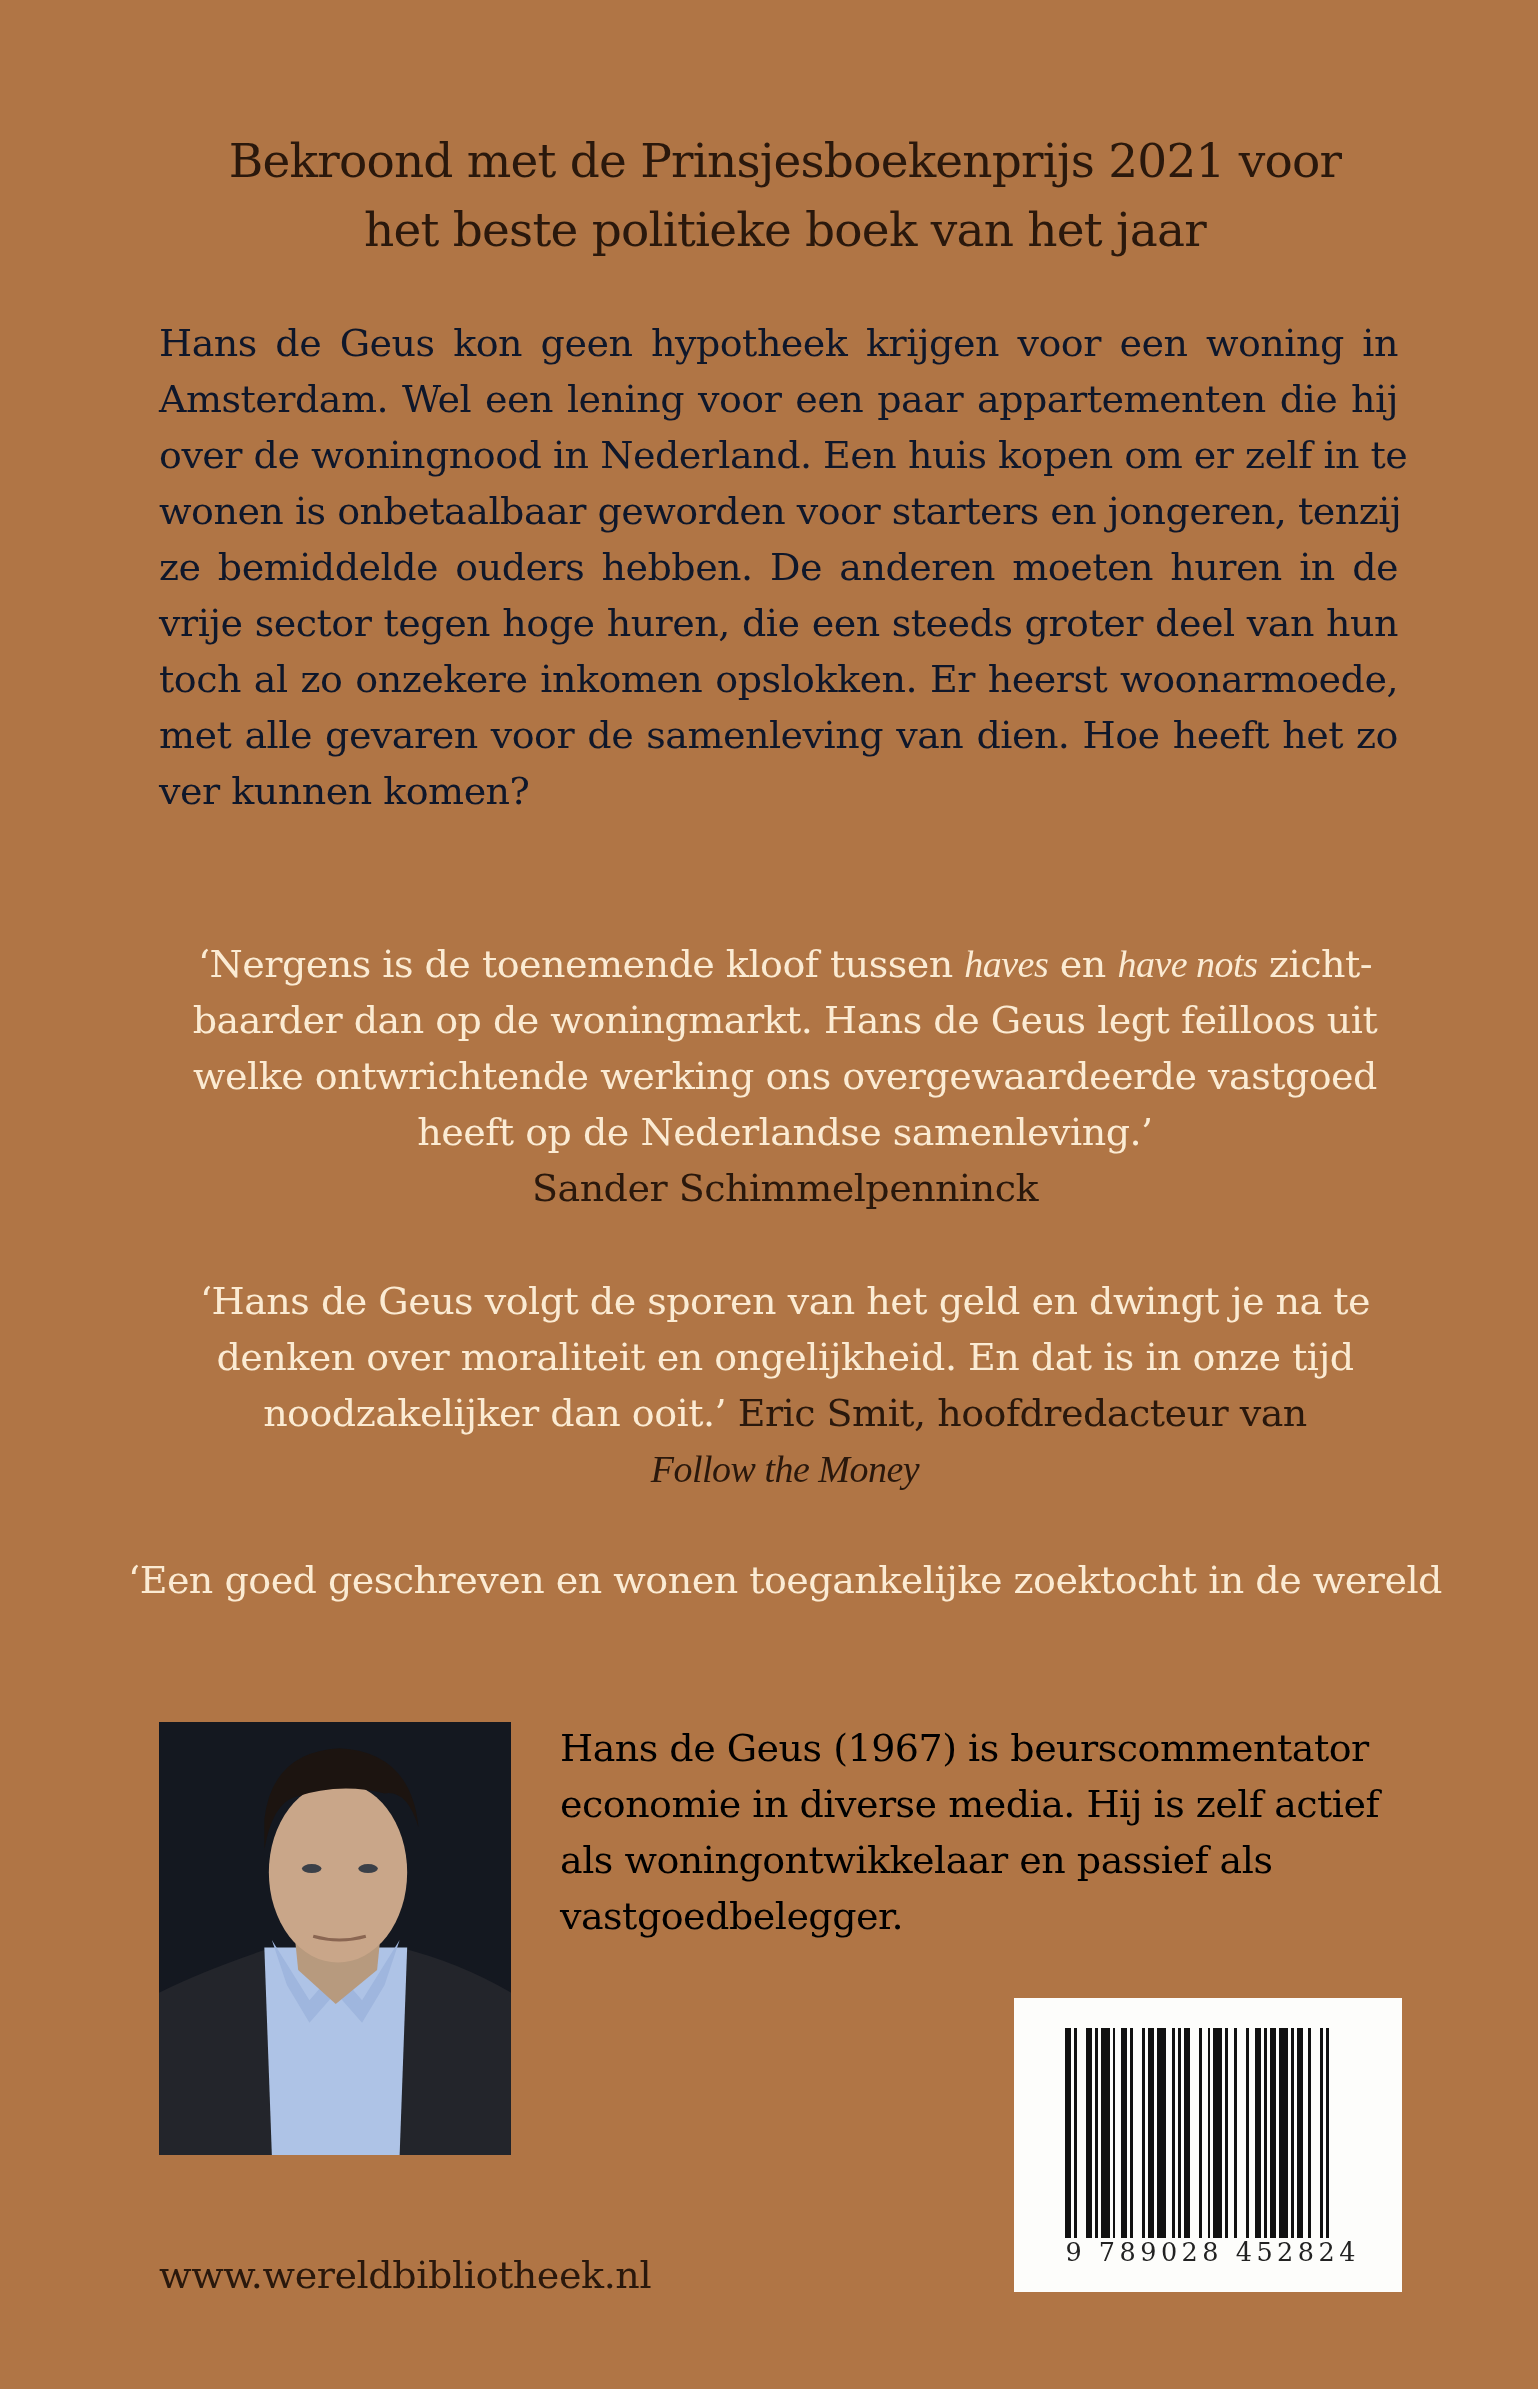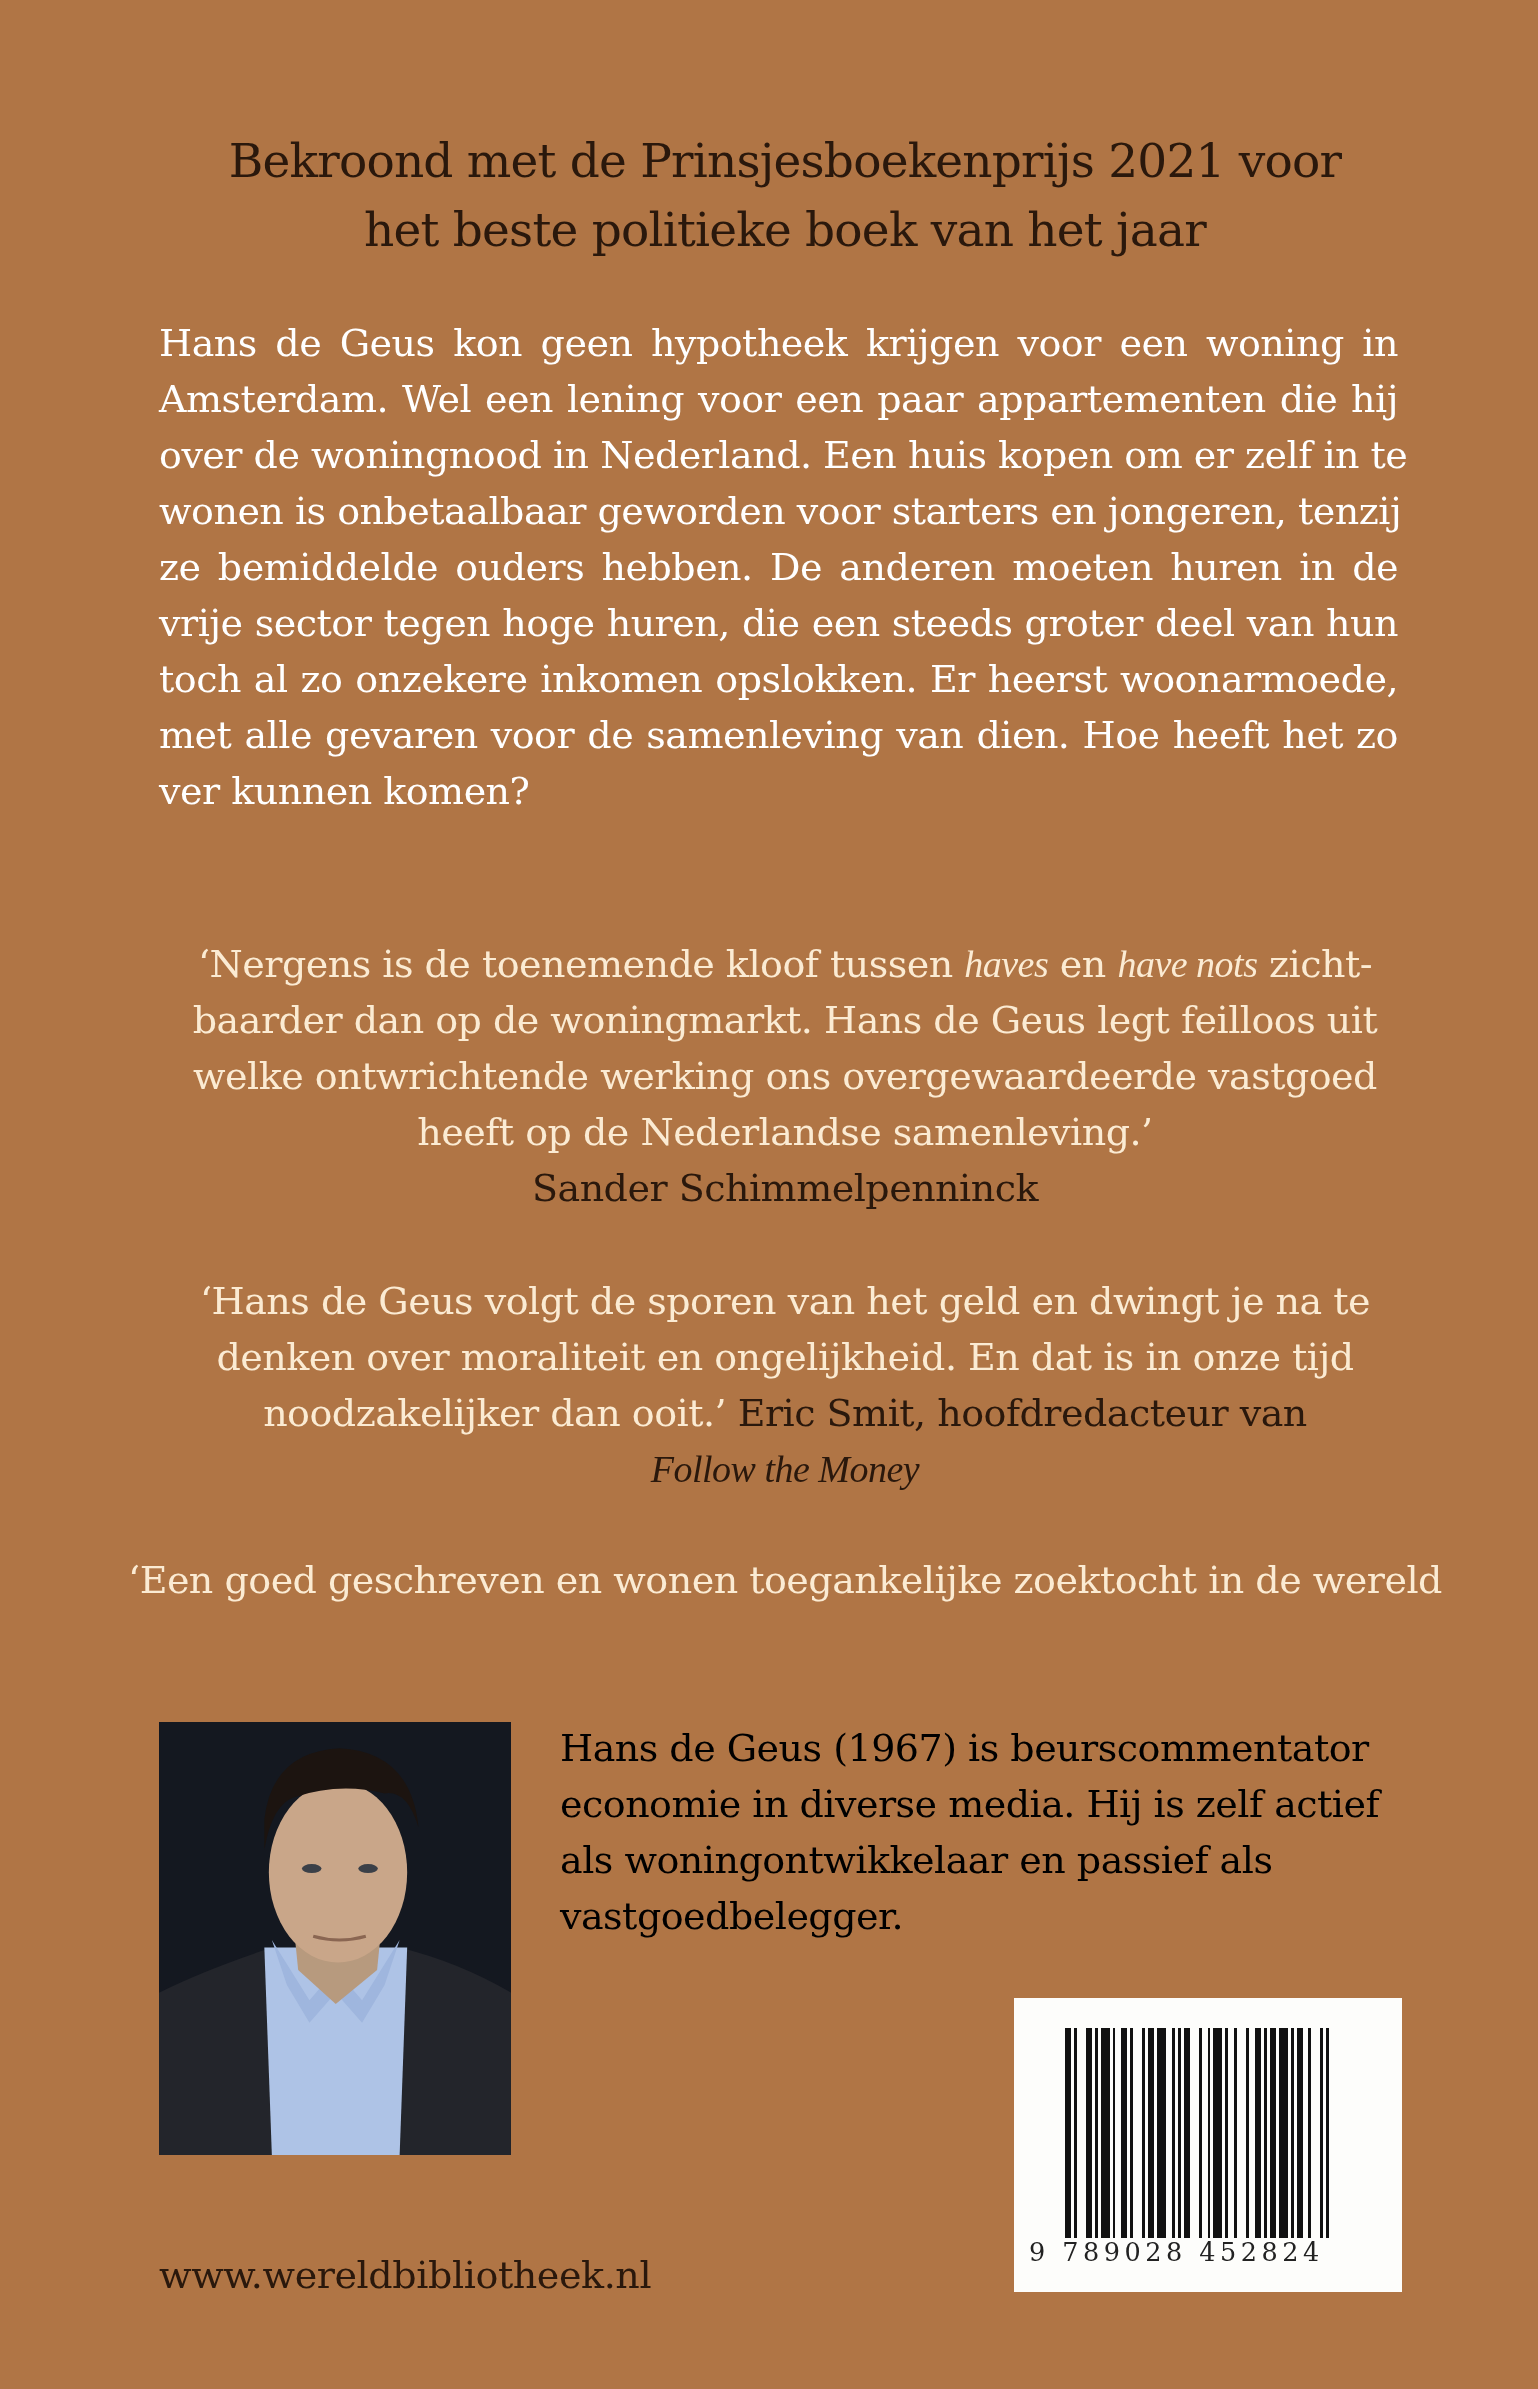--- a/index.html
+++ b/index.html
@@ -1,34 +1,34 @@
 <!DOCTYPE html>
 <html style="font-size:12px"><head>
 <meta charset="utf-8">
 <style>
   html,body{margin:0;padding:0;}
   body{width:1538px;height:2389px;background:#b07545;position:relative;overflow:hidden;
        font-family:"DejaVu Serif","Liberation Serif",serif;}
   .blk{position:absolute;left:16px;width:1538px;}
   .line{display:block;white-space:nowrap;}
   .heading{top:126px;color:#2a180c;font-size:47px;line-height:69px;text-align:center;letter-spacing:-0.8px;}
-  .body{top:315px;left:159px;width:1239px;color:#ffffff;font-size:38px;line-height:56px;letter-spacing:-0.5px;}
+  .body{top:315px;left:159px;width:1239px;color:#0f172a;font-size:38px;line-height:56px;letter-spacing:-0.5px;}
   .body .line{text-align:justify;text-align-last:justify;}
   .body .line.last{text-align-last:left;}
   .quote{color:#fbebd3;font-size:38px;line-height:56px;text-align:center;letter-spacing:-0.5px;}
   .dark{color:#2a180c;}
   .it{font-style:italic;font-family:Liberation Serif, serif;}
   .sc{font-size:28.5px;letter-spacing:0.8px;}
   .q1{top:936px;}
   .q2{top:1273px;}
   .q3{top:1552px;}
   .photo{position:absolute;left:159px;top:1722px;width:352px;height:433px;overflow:hidden;
          background:linear-gradient(180deg,#151a22 0%,#0f131a 60%,#1a1d24 100%);}
   .bio{position:absolute;left:560px;top:1720px;width:864px;color:#000000;font-size:38px;line-height:56px;letter-spacing:-0.5px;}
-  .barcode-box{position:absolute;left:1014px;top:1998px;width:388px;height:294px;background:#fdfdfb;}
+  .barcode-box{position:absolute;left:1014px;top:1998px;width:388px;height:294px;background:#fdfdfb;text-align:right;}
   .bars{position:absolute;left:51px;top:30px;width:270px;height:210px;display:flex;}
   .digits{position:absolute;left:15px;top:239px;width:331px;font-family:"DejaVu Serif",serif;font-size:25.5px;color:#222;letter-spacing:4.5px;}
   .web{position:absolute;left:159px;top:2247px;color:#2a180c;font-size:38px;line-height:56px;letter-spacing:-0.4px;}
 </style>
 </head>
 <body>
 
 <div class="blk heading">
   <span class="line">Bekroond met de Prinsjesboekenprijs 2021 voor</span>
   <span class="line">het beste politieke boek van het jaar</span>

